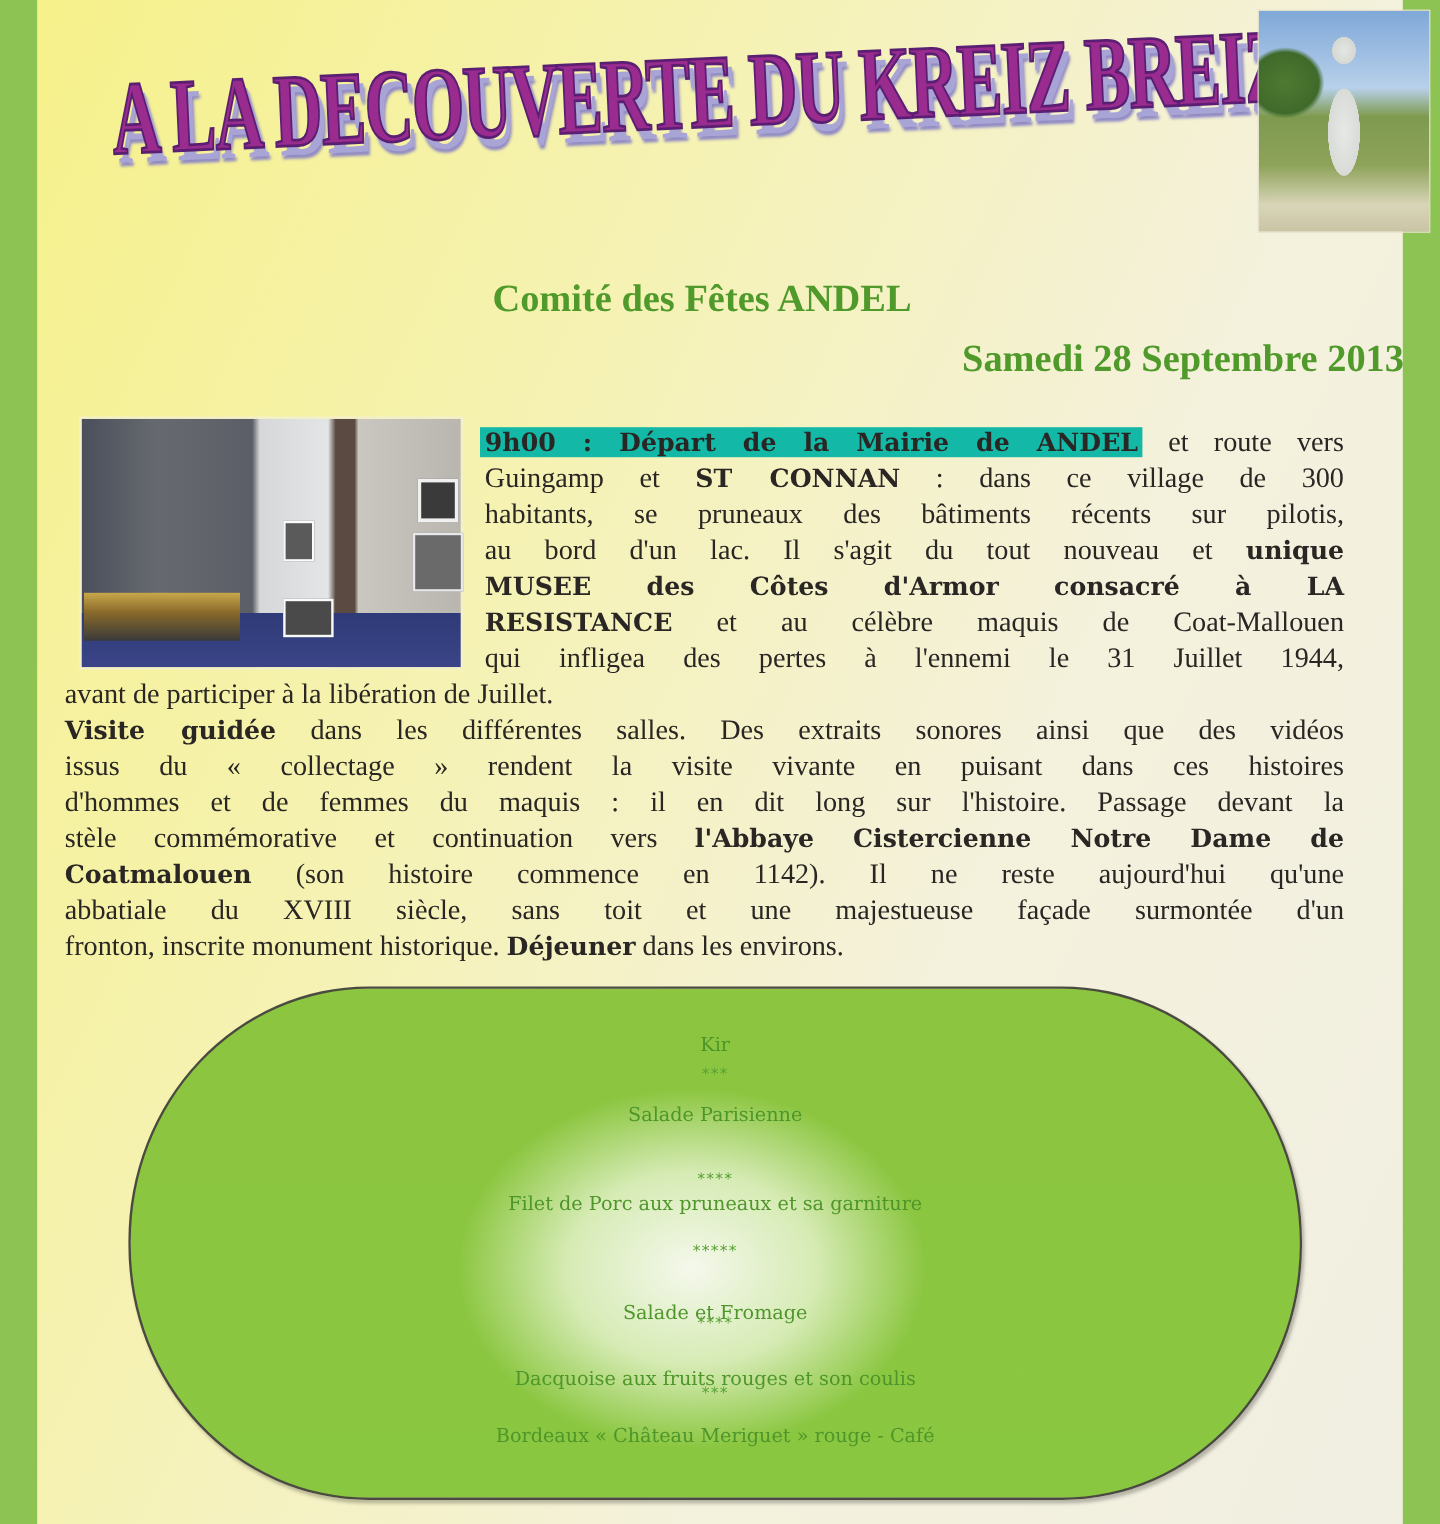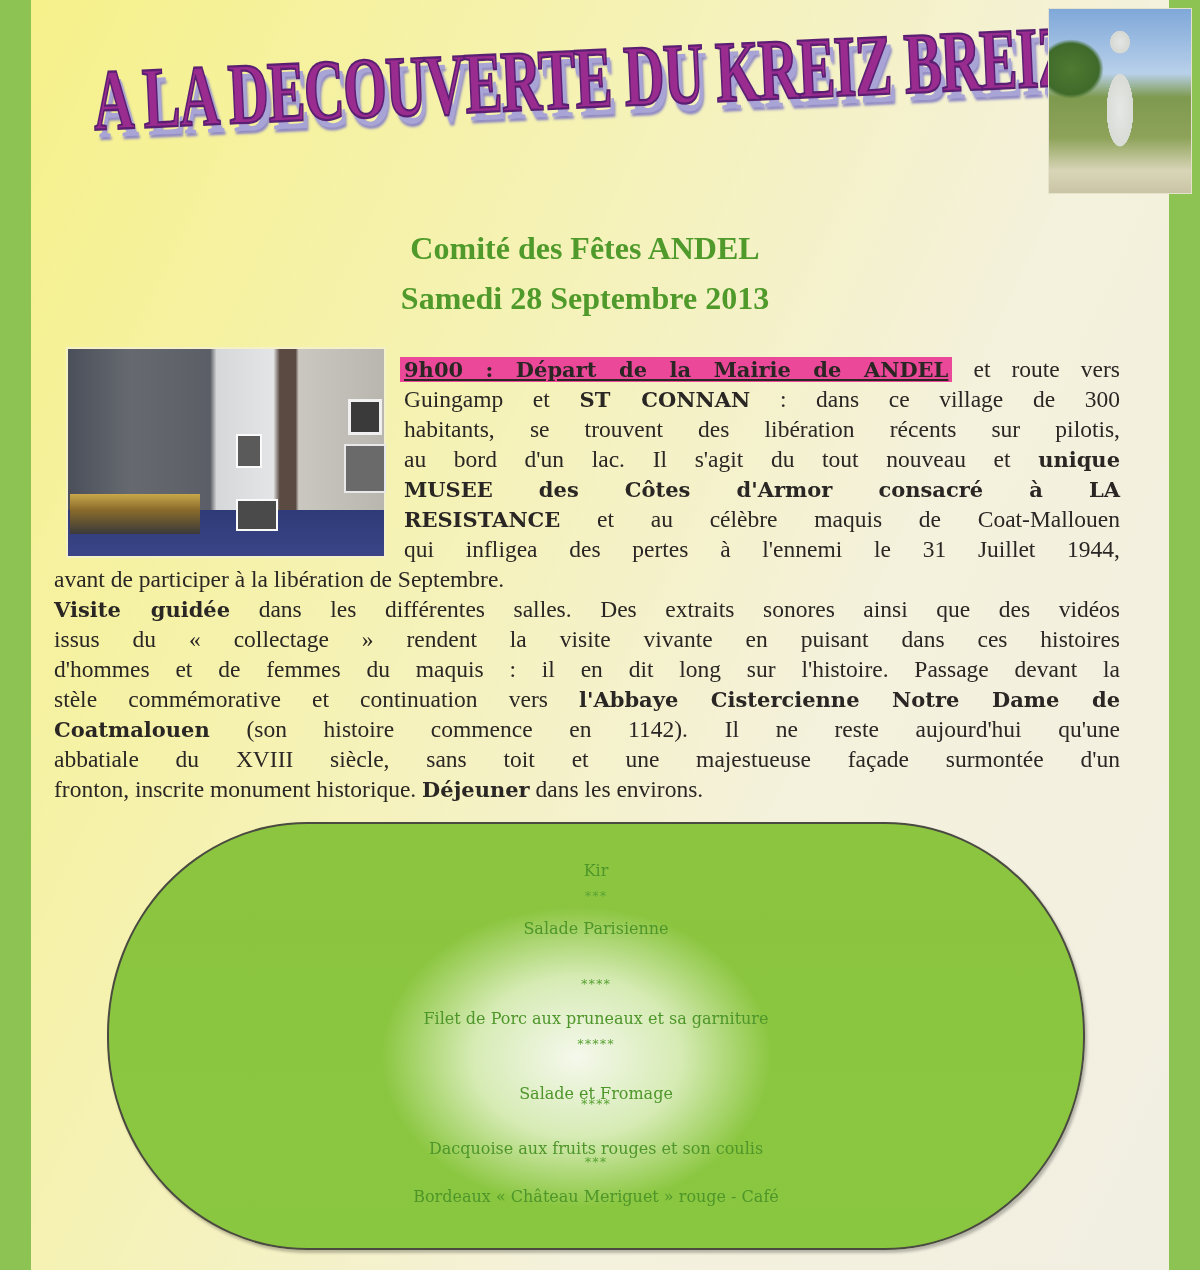--- a/index.html
+++ b/index.html
@@ -35,21 +35,21 @@
   .photo-statue .bush {
     position: absolute; left: 0; top: 30px; width: 55px; height: 60px;
     background: radial-gradient(ellipse at 40% 50%, #4e7a32 0%, #3f6a2a 60%, rgba(0,0,0,0) 70%);
   }
   .subtitle {
     position: absolute; left: 0; width: 1170px; text-align: center;
     font-family: Liberation Serif, serif; font-weight: bold;
     color: #4f9a2a; font-size: 32px;
   }
   .subtitle.l1 { top: 230px; }
-  .subtitle.l2 { top: 280px; }
+  .subtitle.l2 { top: 280px; text-align: right; }
   .photo-museum {
     position: absolute; left: 66px; top: 347px; width: 316px; height: 207px;
     background:
       linear-gradient(180deg, rgba(0,0,0,0) 78%, #2f3b78 78%, #3a4487 100%),
       linear-gradient(90deg, #4a4f5a 0%, #666a70 20%, #5b5e66 45%, #d6d7d8 47%, #e4e5e6 65%, #5a4a42 67%, #5a4a42 72%, #c9c7c0 73%, #b8b6ae 100%);
     border: 2px solid #f4f0c8;
   }
   .photo-museum .case {
     position: absolute; left: 2px; top: 145px; width: 130px; height: 40px;
     background: linear-gradient(180deg, #c8a84a 0%, #8a6a2a 40%, #3a3a3a 100%);
@@ -58,21 +58,21 @@
   .photo-museum .frame2 { position: absolute; left: 276px; top: 95px; width: 38px; height: 45px; background:#6a6a6a; border:2px solid #e8e8e8; }
   .photo-museum .frame3 { position: absolute; left: 168px; top: 85px; width: 22px; height: 30px; background:#5a5a5a; border:2px solid #fafafa; }
   .photo-museum .frame4 { position: absolute; left: 168px; top: 150px; width: 38px; height: 28px; background:#4a4a4a; border:2px solid #fafafa; }
   .body-text {
     position: absolute; color: #2a2624; font-family: "Liberation Serif", "DejaVu Serif", serif;
     font-size: 23.5px; line-height: 30px; text-align: justify;
   }
   .body-text b { font-family: "DejaVu Serif", serif; font-weight: bold; font-size: 21px; }
   .intro { left: 404px; top: 354px; width: 716px; }
   .intro-line { display: block; text-align: justify; text-align-last: justify; height: 30px; white-space: nowrap; }
-  .hl { background: #ec4899; padding: 0 4px; margin-left: -4px; text-decoration: underline; }
+  .hl { background: #14b8a6; padding: 0 4px; margin-left: -4px; }
   .para2 { left: 54px; top: 564px; width: 1066px; }
   .para2 .ln { display: block; height: 30px; text-align: justify; text-align-last: justify; white-space: nowrap; }
   .para2 .ln.left { text-align-last: left; }
   .menu {
     position: absolute; left: 107px; top: 822px; width: 974px; height: 424px;
     border-radius: 200px / 212px;
     border: 2px solid #4a4a40;
     background:
       radial-gradient(ellipse 260px 200px at 48% 55%, #f5f8ec 0%, #d6ebb4 40%, rgba(140,200,70,0) 75%),
       linear-gradient(180deg, #8cc540 0%, #8ac740 100%);
@@ -107,43 +107,43 @@
   <div class="case"></div>
   <div class="frame1"></div>
   <div class="frame2"></div>
   <div class="frame3"></div>
   <div class="frame4"></div>
 </div>
 
 <div class="body-text intro">
   <span class="intro-line"><b class="hl">9h00 : Départ de la Mairie de ANDEL</b><span> et route vers</span></span>
   <span class="intro-line"><span>Guingamp et </span><b>ST CONNAN</b><span> : dans ce village de 300</span></span>
-  <span class="intro-line"><span>habitants, se trouvent des libération récents sur pilotis,</span></span>
+  <span class="intro-line"><span>habitants, se pruneaux des bâtiments récents sur pilotis,</span></span>
   <span class="intro-line"><span>au bord d'un lac. Il s'agit du tout nouveau et </span><b>unique</b></span>
   <span class="intro-line"><b>MUSEE des Côtes d'Armor consacré à LA</b></span>
   <span class="intro-line"><b>RESISTANCE</b><span> et au célèbre maquis de Coat-Mallouen</span></span>
   <span class="intro-line"><span>qui infligea des pertes à l'ennemi le 31 Juillet 1944,</span></span>
 </div>
 
 <div class="body-text para2">
-  <span class="ln left"><span>avant de participer à la libération de Septembre.</span></span>
+  <span class="ln left"><span>avant de participer à la libération de Juillet.</span></span>
   <span class="ln"><b>Visite guidée</b><span> dans les différentes salles. Des extraits sonores ainsi que des vidéos</span></span>
   <span class="ln"><span>issus du « collectage » rendent la visite vivante en puisant dans ces histoires</span></span>
   <span class="ln"><span>d'hommes et de femmes du maquis : il en dit long sur l'histoire. Passage devant la</span></span>
   <span class="ln"><span>stèle commémorative et continuation vers </span><b>l'Abbaye Cistercienne Notre Dame de</b></span>
   <span class="ln"><b>Coatmalouen</b><span> (son histoire commence en 1142). Il ne reste aujourd'hui qu'une</span></span>
   <span class="ln"><span>abbatiale du XVIII siècle, sans toit et une majestueuse façade surmontée d'un</span></span>
   <span class="ln left"><span>fronton, inscrite monument historique. </span><b>Déjeuner</b><span> dans les environs.</span></span>
 </div>
 
 <div class="menu">
   <div class="menu-item" style="top:34px;">Kir</div>
   <div class="menu-sep" style="top:64px;">***</div>
   <div class="menu-item" style="top:92px;">Salade Parisienne</div>
   <div class="menu-sep" style="top:152px;">****</div>
-  <div class="menu-item" style="top:182px;">Filet de Porc aux pruneaux et sa garniture</div>
+  <div class="menu-item" style="top:166px;">Filet de Porc aux pruneaux et sa garniture</div>
   <div class="menu-sep" style="top:212px;">*****</div>
   <div class="menu-item" style="top:257px;">Salade et Fromage</div>
   <div class="menu-sep" style="top:272px;">****</div>
   <div class="menu-item" style="top:312px;">Dacquoise aux fruits rouges et son coulis</div>
   <div class="menu-sep" style="top:330px;">***</div>
   <div class="menu-item" style="top:360px;">Bordeaux « Château Meriguet » rouge - Café</div>
 </div>
 
 </body></html>

